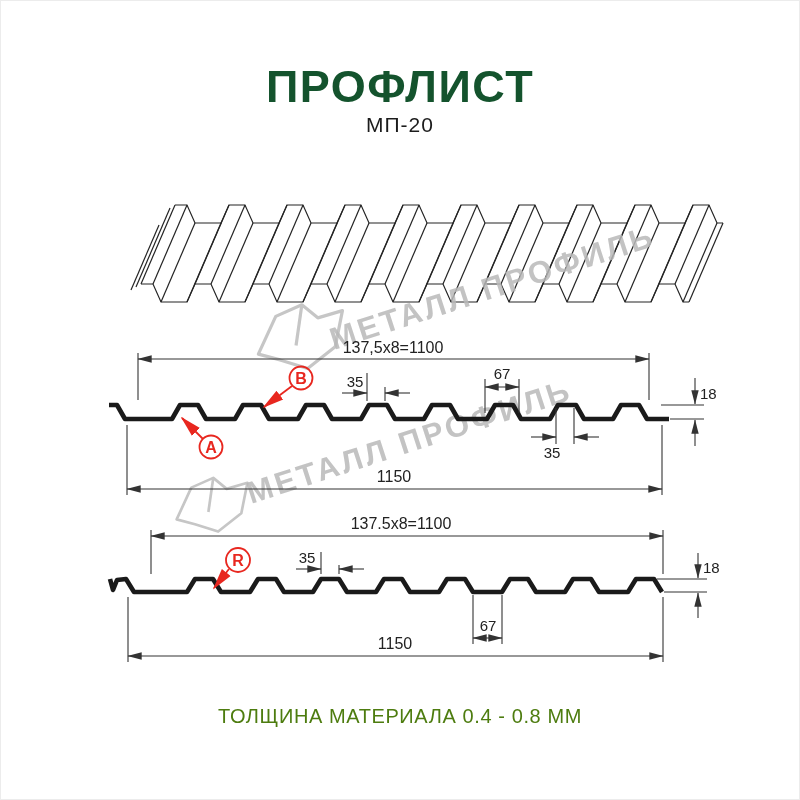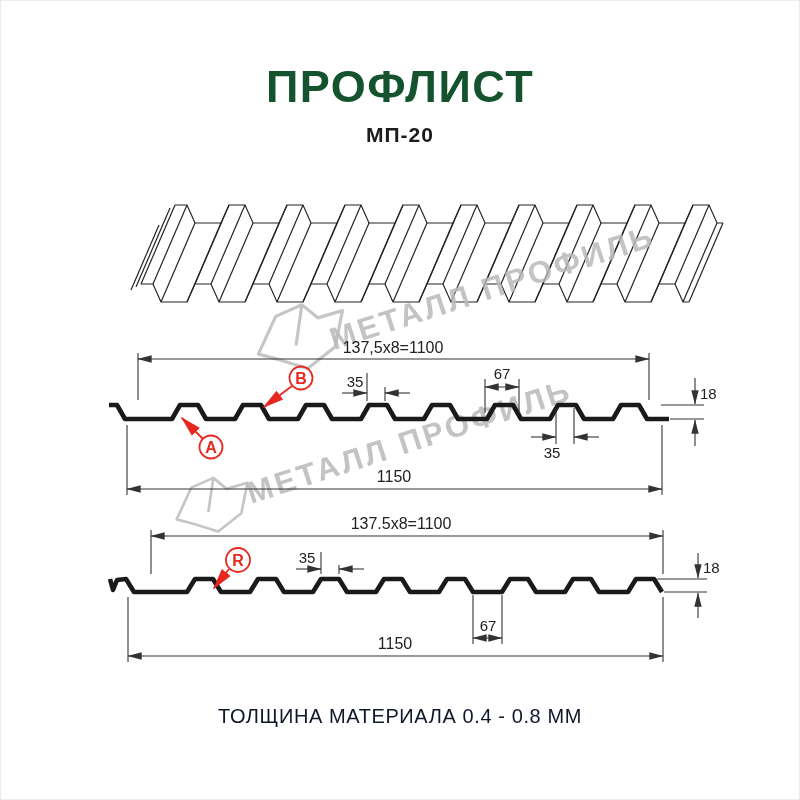--- a/index.html
+++ b/index.html
@@ -6,26 +6,26 @@
   body{
     width:800px;height:800px;background:#fff;position:relative;overflow:hidden;
     font-family:"Liberation Sans", sans-serif;
     border:1px solid #ececec;box-sizing:border-box;
   }
   .title{
     position:absolute;top:60px;left:0;width:100%;text-align:center;
     font-size:45px;font-weight:700;letter-spacing:1.5px;color:#14532d;
   }
   .subtitle{
-    position:absolute;top:122px;left:0;width:100%;text-align:center;
-    font-size:21px;font-weight:700;letter-spacing:1px;color:#1c1c1c;
+    position:absolute;top:112px;left:0;width:100%;text-align:center;
+    font-size:21px;font-weight:400;letter-spacing:1px;color:#1c1c1c;
   }
   .footer-note{
     position:absolute;top:704px;left:0;width:100%;text-align:center;
-    font-size:20px;font-weight:400;letter-spacing:0.6px;color:#0f172a;
+    font-size:20px;font-weight:400;letter-spacing:0.6px;color:#4d7c0f;
   }
   svg{position:absolute;left:0;top:0;}
   .profile{fill:none;stroke:#1a1a1a;stroke-width:4.6px;stroke-linejoin:round;}
   .dim{stroke:#333;stroke-width:1.1px;fill:none;}
   .dimtxt{fill:#222;font-size:15px;font-family:"Liberation Sans",sans-serif;text-anchor:middle;}
   .dimtxt.big{font-size:16px;}
   .dimtxt.left{text-anchor:start;}
   .redmark{stroke:#e8271f;stroke-width:1.8px;fill:none;}
   .redtxt{fill:#e8271f;font-size:16px;font-weight:700;text-anchor:middle;font-family:"Liberation Sans",sans-serif;}
   .sheet3d-line{stroke:#242424;stroke-width:1.2px;fill:none;}

